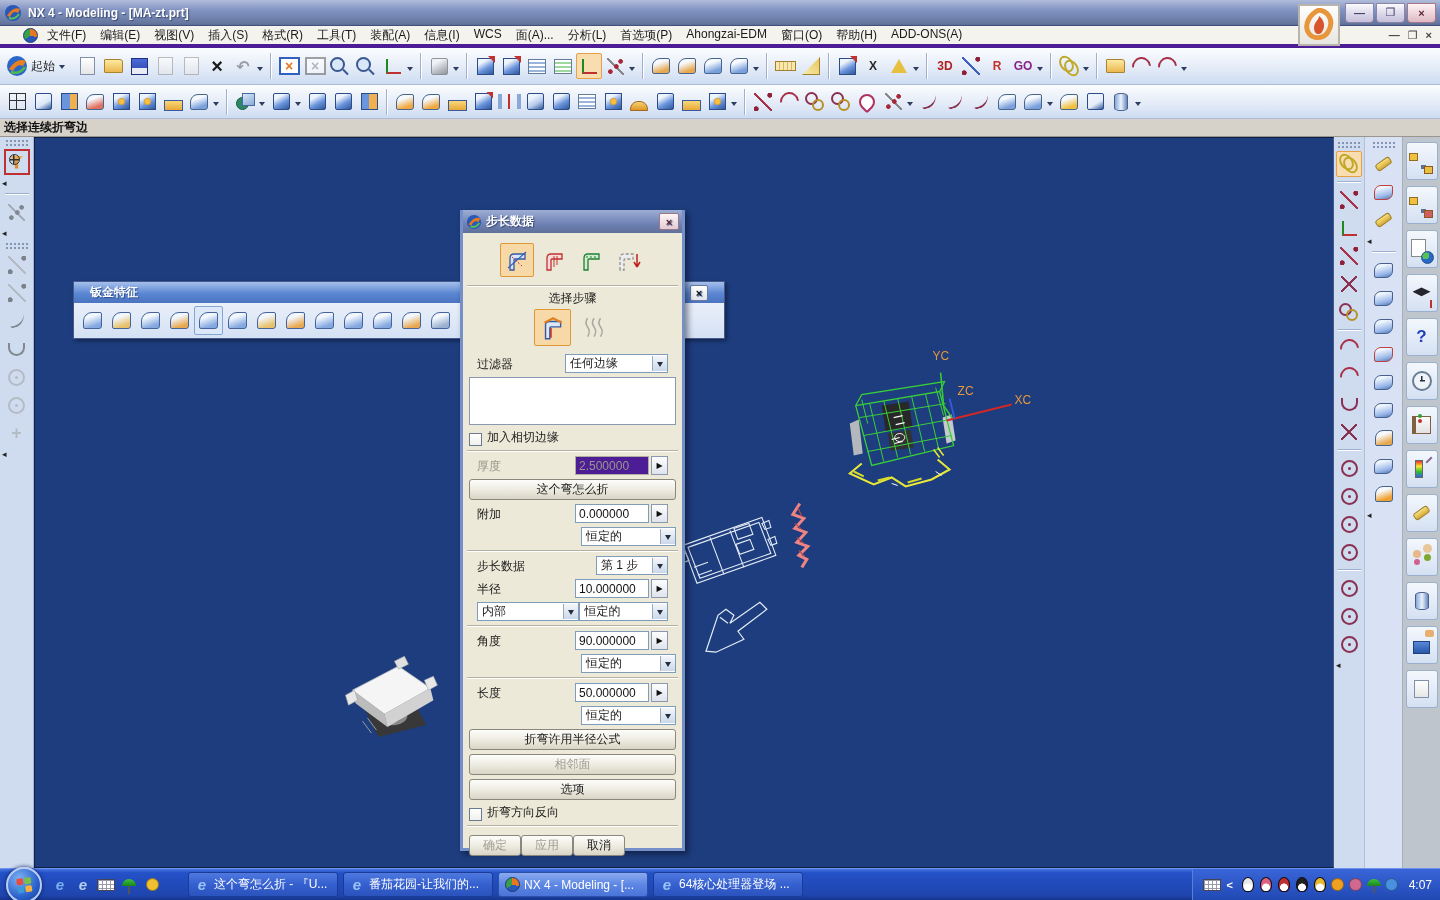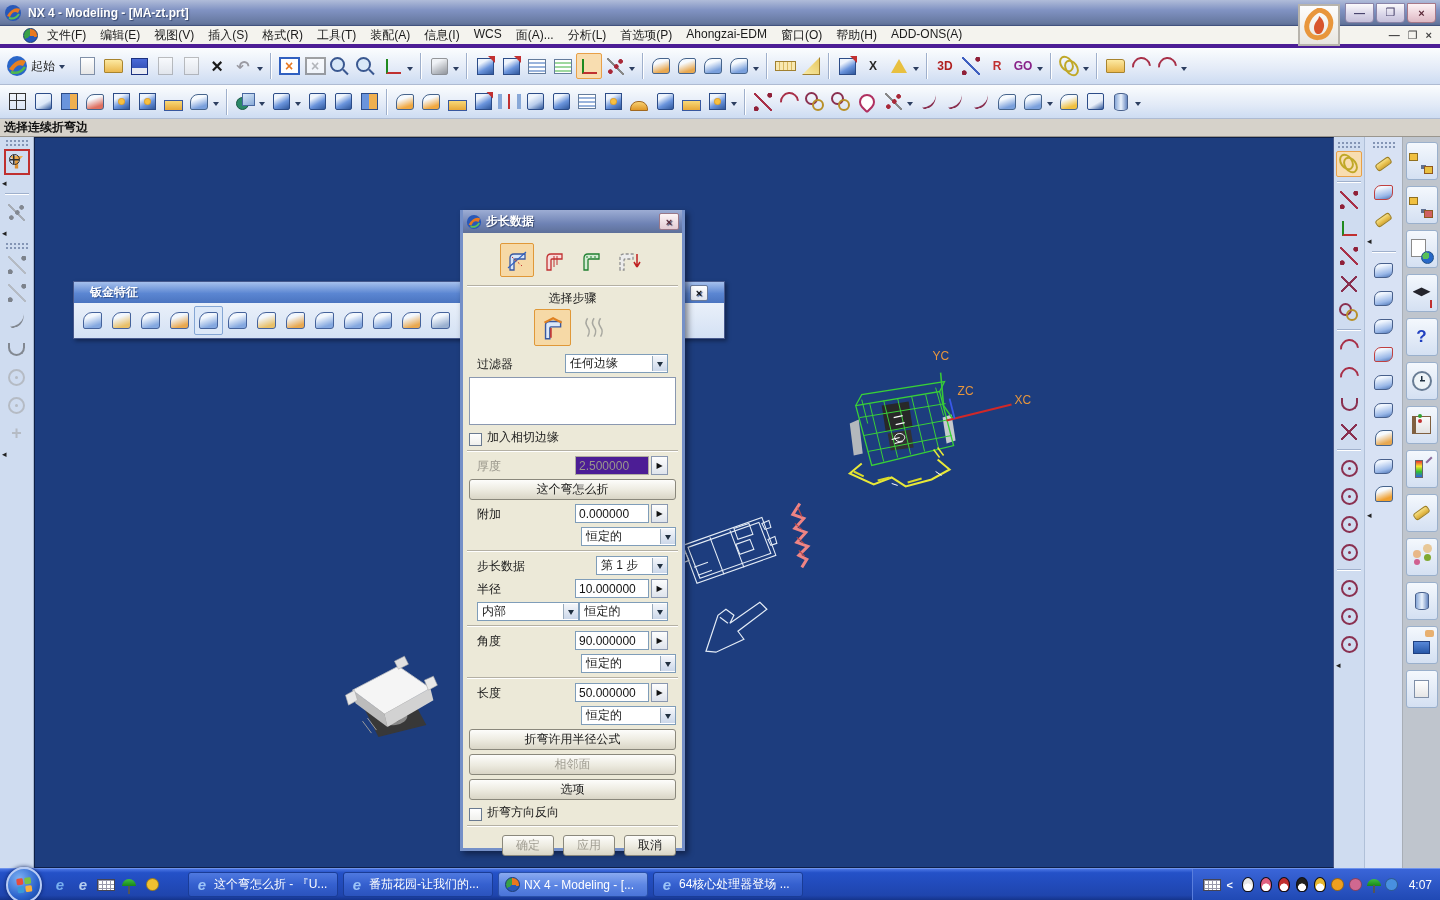--- a/index.html
+++ b/index.html
@@ -157,21 +157,21 @@
   .xsel{height:19px;border:1px solid #7f9db9;background:#fff;display:flex;align-items:center;padding-left:4px;position:relative}
   .xsel .caret{margin-left:auto;width:15px;height:15px;background:linear-gradient(#f4f6fa,#ccd8ea);border-left:1px solid #9ab;display:flex;align-items:center;justify-content:center}
   .xsel .caret::after{content:"";width:0;height:0;border:3.5px solid transparent;border-top:5px solid #203040;margin-top:4px}
   .listbox{height:48px;border:1px solid #8a98b0;background:#fff;margin:2px 0 4px}
   .chkrow{display:flex;align-items:flex-end;gap:5px;margin:4px 0}
   .chk{width:13px;height:13px;border:1px solid #6a7a90;background:linear-gradient(#fff,#f0f0ec)}
   .wbtn{display:block;width:100%;height:21px;margin:4px 0;border:1px solid #8a887c;border-radius:3px;
     background:linear-gradient(#fdfdfb,#eceadf 55%,#d9d5c6);font-size:12px;color:#1a1a1a;text-align:center;line-height:19px}
   .wbtn.dis{color:#a09d92}
   .lawrow{display:flex;justify-content:flex-end;margin:2px 0 4px;gap:4px}
-  .btnrow{display:flex;justify-content:flex-end;gap:9px;margin-top:8px}
+  .btnrow{display:flex;justify-content:flex-start;margin-top:8px}
   .btnrow .wbtn{width:52px;margin:0}
 
   
   .taskbar{position:absolute;left:0;bottom:0;width:100%;height:32px;background:linear-gradient(#4a75e4,#2451c8 12%,#1f45ad 85%,#15348c);display:flex;align-items:center;border-top:1px solid #6e93ec}
   .startorb{width:36px;height:36px;border-radius:50%;margin:0 8px 0 6px;position:relative;z-index:6;flex:0 0 auto;
     background:radial-gradient(circle at 35% 30%,#7db2f4,#2a62cc 60%,#123a8e);border:2px solid #b8ccf4;box-shadow:0 0 4px #0a2060}
   .quick{display:flex;gap:3px;align-items:center;margin-right:26px}
   .quick .icon{width:20px;height:24px}
   .tasks{display:flex;gap:5px;align-items:center}
   .task{width:150px;height:25px;border-radius:3px;background:linear-gradient(#4f79e0,#3560cf 50%,#2b53bd);border:1px solid #1a3c96;

